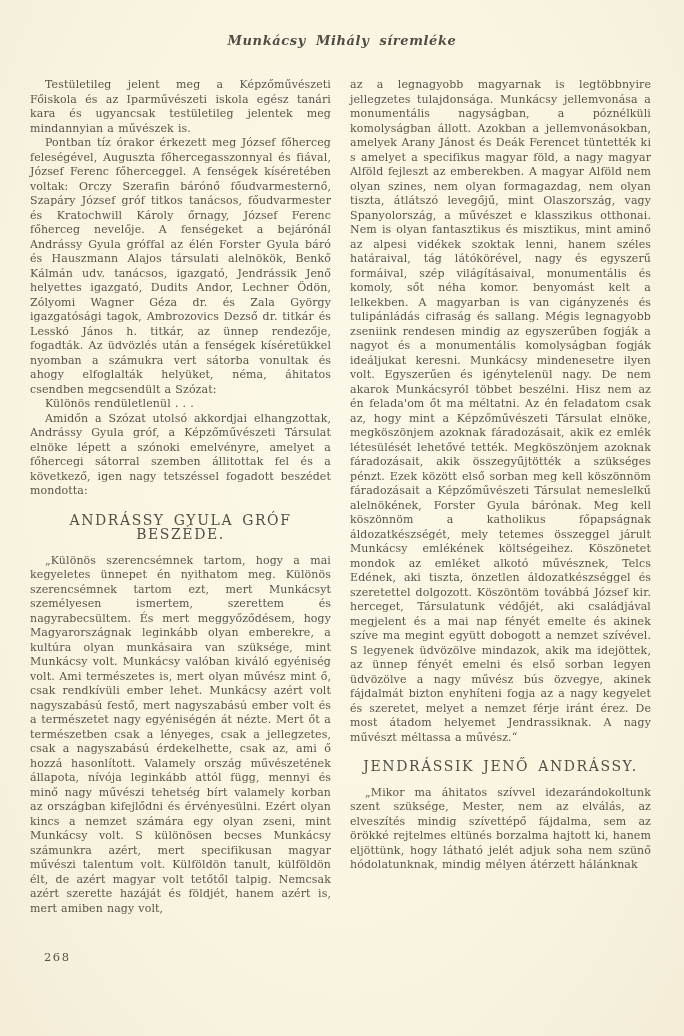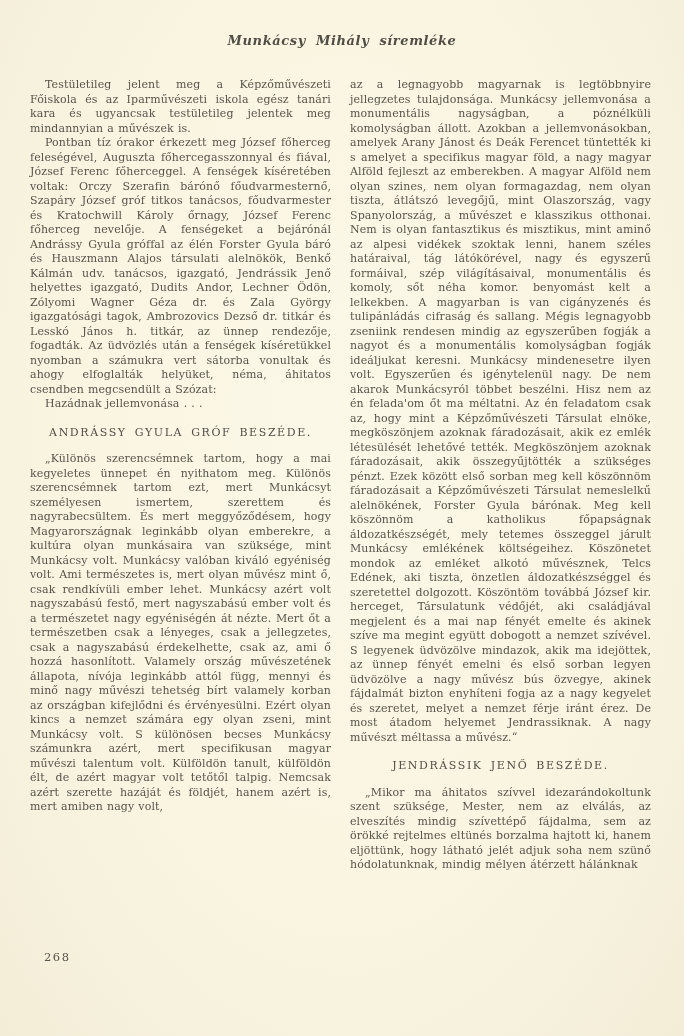--- a/index.html
+++ b/index.html
@@ -41,21 +41,21 @@
     text-align: justify;
     font-size: 11px;
     line-height: 14.5px;
     letter-spacing: 0.1px;
     word-spacing: 0.5px;
     color: #57544b;
   }
   .col p.indent { text-indent: 15px; }
   .col p.noindent { text-indent: 0; }
   .speech-heading {
-    font-size: 11px;
+    font-size: 14px;
     font-weight: normal;
     text-align: center;
     text-indent: 0;
     letter-spacing: 1.6px;
     word-spacing: 3px;
     margin: 14px 0 12px 0;
     color: #514e46;
   }
   .page-number {
     position: absolute;
@@ -71,28 +71,29 @@
 
 <div class="page">
 
   <div class="running-header">Munkácsy Mihály síremléke</div>
 
   <div class="columns">
 
     <div class="col">
       <p class="indent">Testületileg jelent meg a Képzőművészeti Főiskola és az Iparművészeti iskola egész tanári kara és ugyancsak testületileg jelentek meg mindannyian a művészek is.</p>
       <p class="indent">Pontban tíz órakor érkezett meg József főherceg feleségével, Auguszta főhercegasszonnyal és fiával, József Ferenc főherceggel. A fenségek kíséretében voltak: Orczy Szerafin bárónő főudvarmesternő, Szapáry József gróf titkos tanácsos, főudvarmester és Kratochwill Károly őrnagy, József Ferenc főherceg nevelője. A fenségeket a bejárónál Andrássy Gyula gróffal az élén Forster Gyula báró és Hauszmann Alajos társulati alelnökök, Benkő Kálmán udv. tanácsos, igazgató, Jendrássik Jenő helyettes igazgató, Dudits Andor, Lechner Ödön, Zólyomi Wagner Géza dr. és Zala György igazgatósági tagok, Ambrozovics Dezső dr. titkár és Lesskó János h. titkár, az ünnep rendezője, fogadták. Az üdvözlés után a fenségek kíséretükkel nyomban a számukra vert sátorba vonultak és ahogy elfoglalták helyüket, néma, áhitatos csendben megcsendült a Szózat:</p>
-      <p class="indent">Hazádnak jellemvonása . . .</p>
+      <p class="indent">Különös rendületlenül . . .</p>
+      <p class="indent">Amidőn a Szózat utolsó akkordjai elhangzottak, Andrássy Gyula gróf, a Képzőművészeti Társulat elnöke lépett a szónoki emelvényre, amelyet a főhercegi sátorral szemben állitottak fel és a következő, igen nagy tetszéssel fogadott beszédet mondotta:</p>
       <p class="speech-heading">ANDRÁSSY GYULA GRÓF BESZÉDE.</p>
       <p class="indent">„Különös szerencsémnek tartom, hogy a mai kegyeletes ünnepet én nyithatom meg. Különös szerencsémnek tartom ezt, mert Munkácsyt személyesen ismertem, szerettem és nagyrabecsültem. És mert meggyőződésem, hogy Magyarországnak leginkább olyan emberekre, a kultúra olyan munkásaira van szüksége, mint Munkácsy volt. Munkácsy valóban kiváló egyéniség volt. Ami természetes is, mert olyan művész mint ő, csak rendkívüli ember lehet. Munkácsy azért volt nagyszabású festő, mert nagyszabású ember volt és a természetet nagy egyéniségén át nézte. Mert őt a természetben csak a lényeges, csak a jellegzetes, csak a nagyszabású érdekelhette, csak az, ami ő hozzá hasonlított. Valamely ország művészetének állapota, nívója leginkább attól függ, mennyi és minő nagy művészi tehetség bírt valamely korban az országban kifejlődni és érvényesülni. Ezért olyan kincs a nemzet számára egy olyan zseni, mint Munkácsy volt. S különösen becses Munkácsy számunkra azért, mert specifikusan magyar művészi talentum volt. Külföldön tanult, külföldön élt, de azért magyar volt tetőtől talpig. Nemcsak azért szerette hazáját és földjét, hanem azért is, mert amiben nagy volt,</p>
     </div>
 
     <div class="col">
       <p class="noindent">az a legnagyobb magyarnak is legtöbbnyire jellegzetes tulajdonsága. Munkácsy jellemvonása a monumentális nagyságban, a póznélküli komolyságban állott. Azokban a jellemvonásokban, amelyek Arany Jánost és Deák Ferencet tüntették ki s amelyet a specifikus magyar föld, a nagy magyar Alföld fejleszt az emberekben. A magyar Alföld nem olyan szines, nem olyan formagazdag, nem olyan tiszta, átlátszó levegőjű, mint Olaszország, vagy Spanyolország, a művészet e klasszikus otthonai. Nem is olyan fantasztikus és misztikus, mint aminő az alpesi vidékek szoktak lenni, hanem széles határaival, tág látókörével, nagy és egyszerű formáival, szép világításaival, monumentális és komoly, sőt néha komor. benyomást kelt a lelkekben. A magyarban is van cigányzenés és tulipánládás cifraság és sallang. Mégis legnagyobb zseniink rendesen mindig az egyszerűben fogják a nagyot és a monumentális komolyságban fogják ideáljukat keresni. Munkácsy mindenesetre ilyen volt. Egyszerűen és igénytelenül nagy. De nem akarok Munkácsyról többet beszélni. Hisz nem az én felada'om őt ma méltatni. Az én feladatom csak az, hogy mint a Képzőművészeti Társulat elnöke, megköszönjem azoknak fáradozásait, akik ez emlék létesülését lehetővé tették. Megköszönjem azoknak fáradozásait, akik összegyűjtötték a szükséges pénzt. Ezek között első sorban meg kell köszönnöm fáradozásait a Képzőművészeti Társulat nemeslelkű alelnökének, Forster Gyula bárónak. Meg kell köszönnöm a katholikus főpapságnak áldozatkészségét, mely tetemes összeggel járult Munkácsy emlékének költségeihez. Köszönetet mondok az emléket alkotó művésznek, Telcs Edének, aki tiszta, önzetlen áldozatkészséggel és szeretettel dolgozott. Köszöntöm továbbá József kir. herceget, Társulatunk védőjét, aki családjával megjelent és a mai nap fényét emelte és akinek szíve ma megint együtt dobogott a nemzet szívével. S legyenek üdvözölve mindazok, akik ma idejöttek, az ünnep fényét emelni és első sorban legyen üdvözölve a nagy művész bús özvegye, akinek fájdalmát bizton enyhíteni fogja az a nagy kegyelet és szeretet, melyet a nemzet férje iránt érez. De most átadom helyemet Jendrassiknak. A nagy művészt méltassa a művész.“</p>
-      <p class="speech-heading">JENDRÁSSIK JENŐ BESZÉDE.</p>
+      <p class="speech-heading">JENDRÁSSIK JENŐ ANDRÁSSY.</p>
       <p class="indent">„Mikor ma áhitatos szívvel idezarándokoltunk szent szüksége, Mester, nem az elválás, az elveszítés mindig szívettépő fájdalma, sem az örökké rejtelmes eltünés borzalma hajtott ki, hanem eljöttünk, hogy látható jelét adjuk soha nem szünő hódolatunknak, mindig mélyen átérzett hálánknak</p>
     </div>
 
   </div>
 
   <div class="page-number">268</div>
 
 </div>
 
 </body></html>

